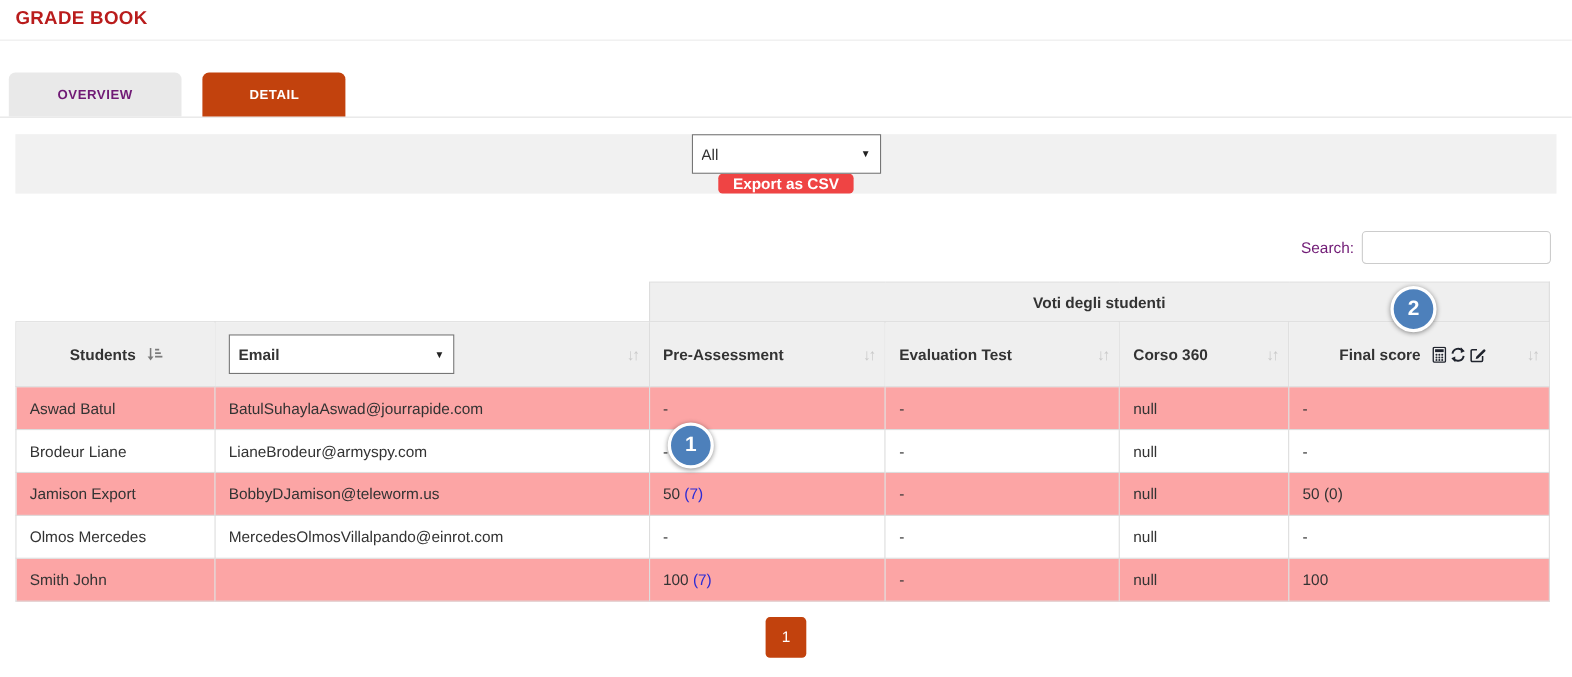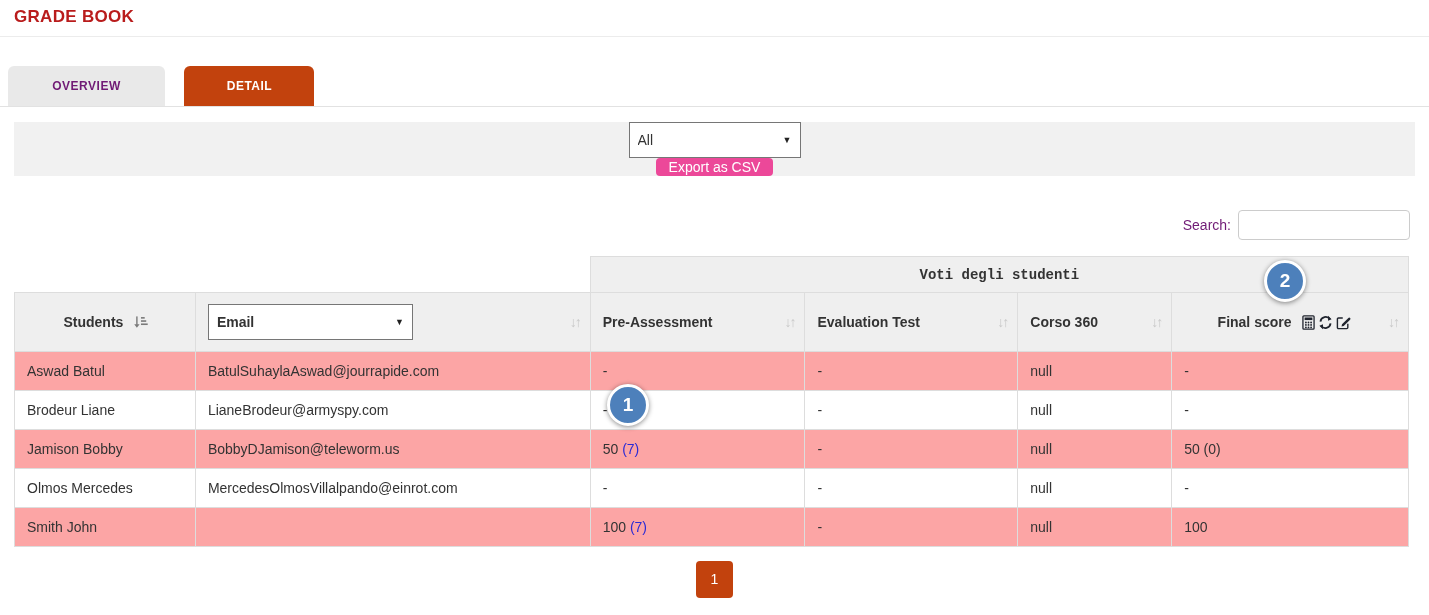--- a/index.html
+++ b/index.html
@@ -36,41 +36,41 @@
     content: "▼"; font-size: 9px; color: #222; position: absolute;
     right: 9px; top: 50%; transform: translateY(-50%); pointer-events: none;
   }
   .select-wrap select {
     -webkit-appearance: none; appearance: none; background: transparent;
     border: 1px solid #767676; font-family: inherit; font-size: 14px; color: #333;
     padding: 0 26px 0 8px; border-radius: 0; cursor: pointer;
   }
   .course-select-wrap select { width: 172px; height: 36px; }
   .btn-export {
-    background: #ec4899; color: #fff; border: none; border-radius: 4px;
-    font-family: inherit; font-size: 14px; padding: 0 13px; height: 29px; cursor: pointer;
+    background: #ef4444; color: #fff; border: none; border-radius: 4px;
+    font-family: inherit; font-size: 14px; padding: 0 13px; height: 29px; cursor: pointer; font-weight: bold;
   }
 
   
   .search-row { margin: 34px 19px 0 0; display: flex; justify-content: flex-end; align-items: center; }
   .search-row label { font-size: 14px; color: #701a75; margin-right: 7px; }
   .search-row input {
     width: 172px; height: 30px; border: 1px solid #ccc; border-radius: 4px;
     font-family: inherit; font-size: 13px; padding: 0 8px;
   }
 
   
   table.grade-table {
     margin: 16px 0 0 14px; width: 1395px; border-collapse: collapse;
     font-size: 14px; border: 1px solid #ddd;
   }
   .grade-table th, .grade-table td { border: 1px solid #ddd; }
   .grade-table thead th { background: #efefef; font-weight: bold; text-align: left; }
   th.corner-cell { background: #fff !important; height: 36px; border-top: 1px solid #fff; border-left: 1px solid #fff; }
-  th.group-header { text-align: center !important; height: 36px; font-size: 14px; font-family: Liberation Mono, monospace; }
+  th.group-header { text-align: center !important; height: 36px; font-size: 14px; }
   .grade-table thead tr.col-header-row th { height: 59px; padding: 0 10px 0 12px; position: relative; }
   .sort-both {
     position: absolute; right: 10px; top: 50%; transform: translateY(-50%);
     color: #c9c9c9; font-size: 14px; letter-spacing: -2px; font-weight: normal;
   }
   .th-flex { display: flex; align-items: center; gap: 6px; justify-content: center; }
   .th-center { justify-content: center; padding-right: 14px; }
   .hdr-icons { display: inline-flex; align-items: center; gap: 3px; margin-left: 4px; }
   .hdr-icons svg { display: block; }
   .email-select-wrap select { width: 205px; height: 36px; font-weight: bold; }
@@ -225,21 +225,21 @@
         </tr>
         <tr class="even">
           <td>Brodeur Liane</td>
           <td>LianeBrodeur@armyspy.com</td>
           <td>-</td>
           <td>-</td>
           <td>null</td>
           <td>-</td>
         </tr>
         <tr class="odd">
-          <td>Jamison Bobby</td>
+          <td>Jamison Export</td>
           <td>BobbyDJamison@teleworm.us</td>
           <td>50 <a href="#" class="score-link">(7)</a></td>
           <td>-</td>
           <td>null</td>
           <td>50 (0)</td>
         </tr>
         <tr class="even">
           <td>Olmos Mercedes</td>
           <td>MercedesOlmosVillalpando@einrot.com</td>
           <td>-</td>

